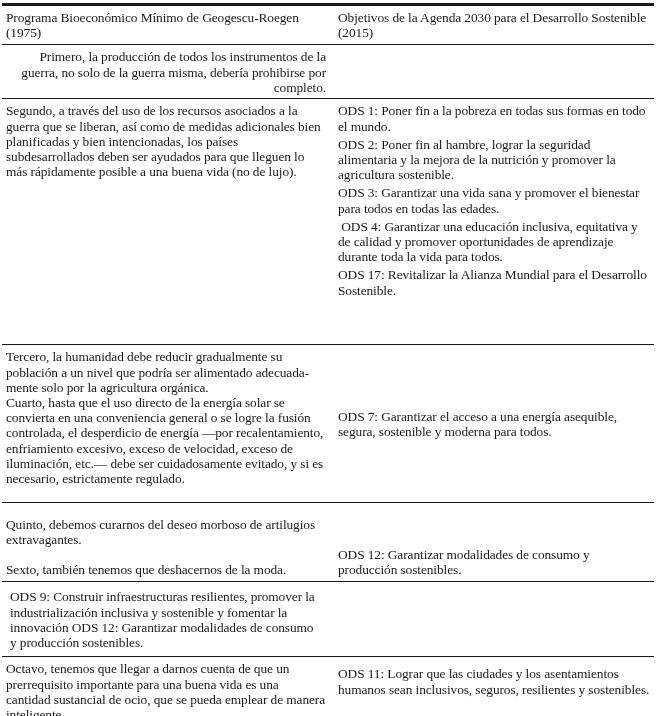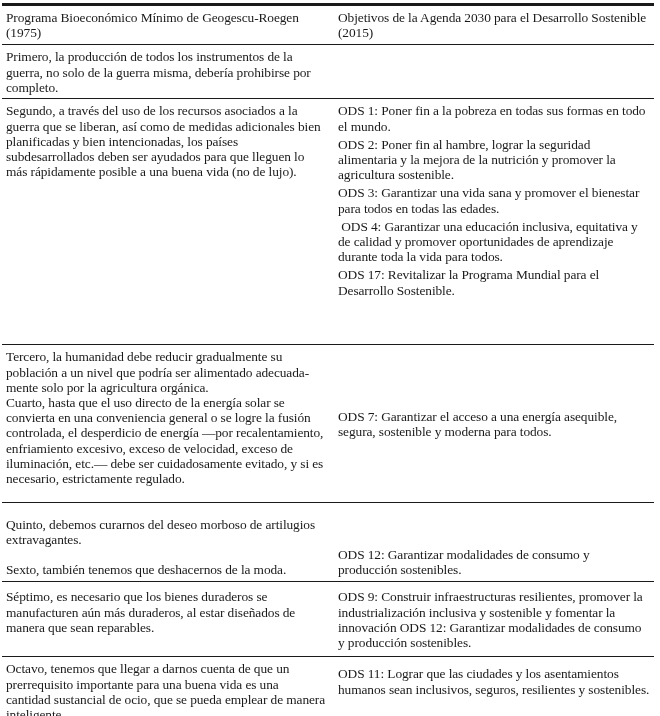--- a/index.html
+++ b/index.html
@@ -21,36 +21,36 @@
 </head>
 <body>
 
 <div class="tbl">
 
   <div class="row header">
     <div class="cell left">Programa Bioeconómico Mínimo de Geogescu-Roegen (1975)</div>
     <div class="cell right">Objetivos de la Agenda 2030 para el Desarrollo Sostenible (2015)</div>
   </div>
 
-  <div class="row" style="height:53px;">
+  <div class="row" style="height:53px;text-align:right;">
     <div class="cell left">
       <div class="para">Primero, la producción de todos los instrumentos de la guerra, no solo de la guerra misma, debería prohibirse por completo.</div>
     </div>
   </div>
 
   <div class="row" style="height:245px;">
     <div class="cell left">
       <div class="para">Segundo, a través del uso de los recursos asociados a la guerra que se liberan, así como de medidas adicionales bien planificadas y bien intencionadas, los países subdesarrollados deben ser ayudados para que lleguen lo más rápidamente posible a una buena vida (no de lujo).</div>
     </div>
     <div class="cell right">
       <div class="item">ODS 1: Poner fin a la pobreza en todas sus formas en todo el mundo.</div>
       <div class="item">ODS 2: Poner fin al hambre, lograr la seguridad alimentaria y la mejora de la nutrición y promover la agricultura sostenible.</div>
       <div class="item">ODS 3: Garantizar una vida sana y promover el bienestar para todos en todas las edades.</div>
       <div class="item" style="white-space:pre-wrap;"> ODS 4: Garantizar una educación inclusiva, equitativa y de calidad y promover oportunidades de aprendizaje durante toda la vida para todos.</div>
-      <div class="item">ODS 17: Revitalizar la Programa Mundial para el Desarrollo Sostenible.</div>
+      <div class="item">ODS 17: Revitalizar la Alianza Mundial para el Desarrollo Sostenible.</div>
     </div>
   </div>
 
   <div class="row" style="height:157px;">
     <div class="cell left">
       <div class="para">Tercero, la humanidad debe reducir gradualmente su población a un nivel que podría ser alimentado adecuada-mente solo por la agricultura orgánica.</div>
       <div class="para">Cuarto, hasta que el uso directo de la energía solar se convierta en una conveniencia general o se logre la fusión controlada, el desperdicio de energía —por recalentamiento, enfriamiento excesivo, exceso de velocidad, exceso de iluminación, etc.— debe ser cuidadosamente evitado, y si es necesario, estrictamente regulado.</div>
     </div>
     <div class="cell right vcenter">
       <div class="item">ODS 7: Garantizar el acceso a una energía asequible, segura, sostenible y moderna para todos.</div>
@@ -62,23 +62,20 @@
       <div class="para">Quinto, debemos curarnos del deseo morboso de artilugios extravagantes.</div>
       <div class="gap"></div>
       <div class="para">Sexto, también tenemos que deshacernos de la moda.</div>
     </div>
     <div class="cell right vcenter">
       <div class="item">ODS 12: Garantizar modalidades de consumo y producción sostenibles.</div>
     </div>
   </div>
 
   <div class="row" style="height:74px;">
-    <div class="cell left" style="padding-top:7px;">
-      <div class="para">Séptimo, es necesario que los bienes duraderos se manufacturen aún más duraderos, al estar diseñados de manera que sean reparables.</div>
-    </div>
     <div class="cell right" style="padding-top:7px;">
       <div class="item">ODS 9: Construir infraestructuras resilientes, promover la industrialización inclusiva y sostenible y fomentar la innovación ODS 12: Garantizar modalidades de consumo y producción sostenibles.</div>
     </div>
   </div>
 
   <div class="row last" style="height:73px;">
     <div class="cell left">
       <div class="para">Octavo, tenemos que llegar a darnos cuenta de que un prerrequisito importante para una buena vida es una cantidad sustancial de ocio, que se pueda emplear de manera inteligente.</div>
     </div>
     <div class="cell right" style="padding-top:9px;">

